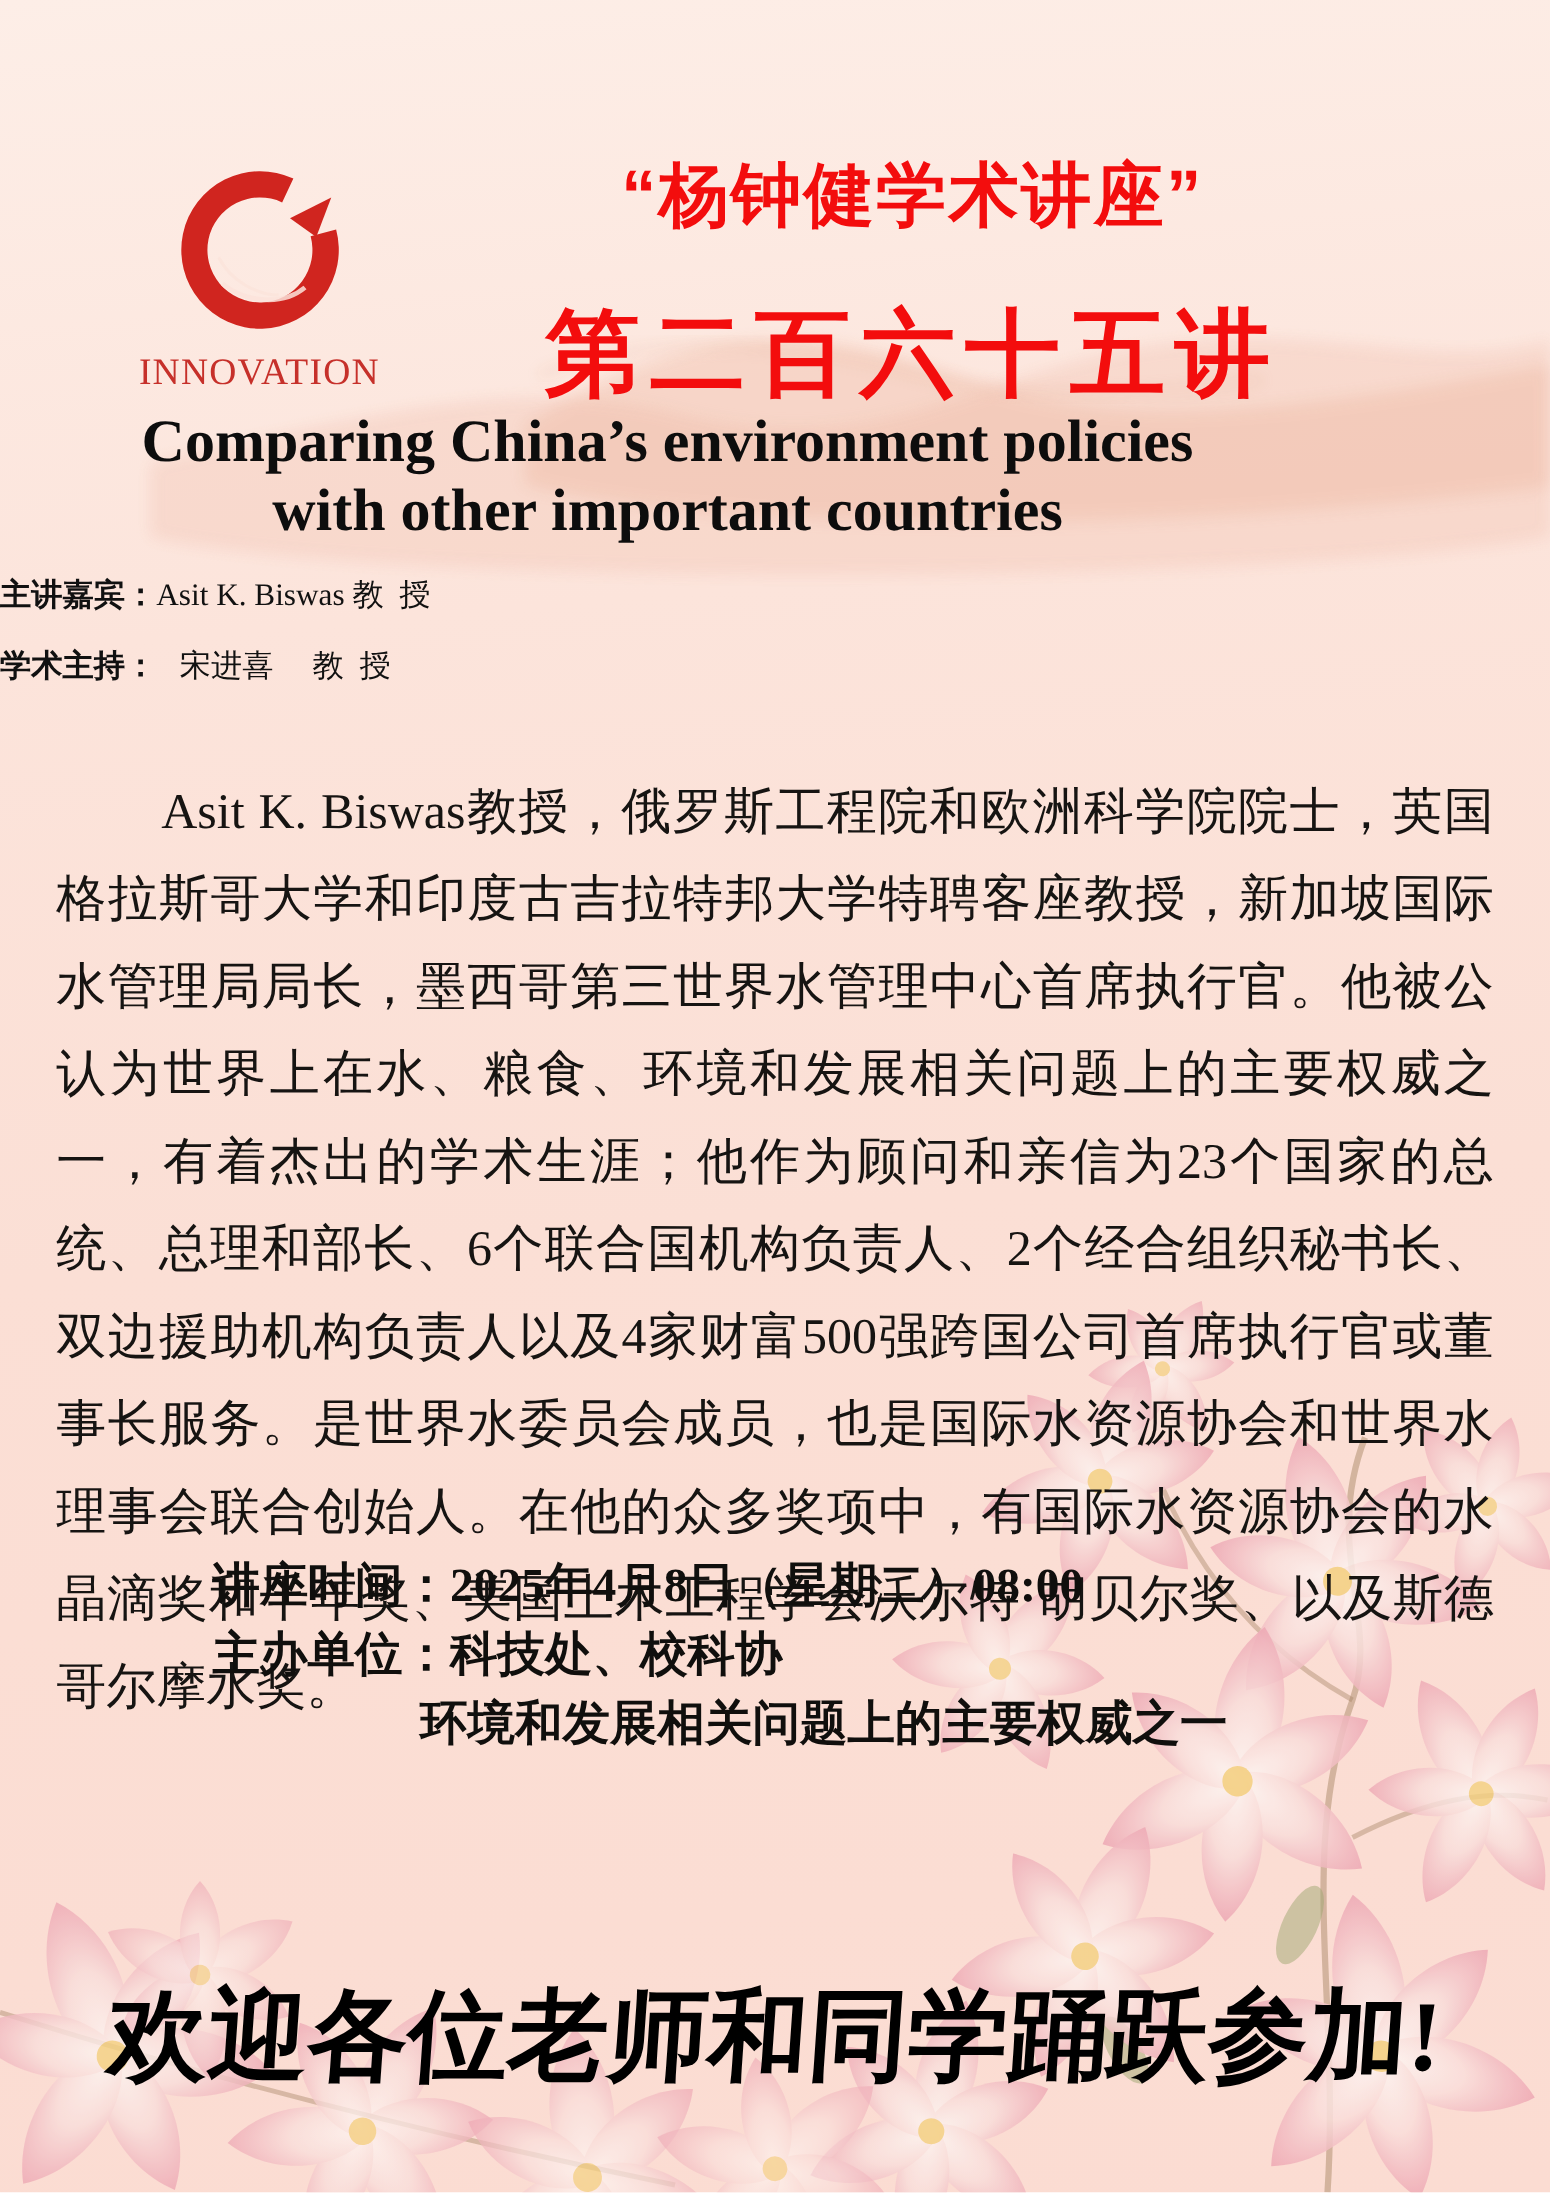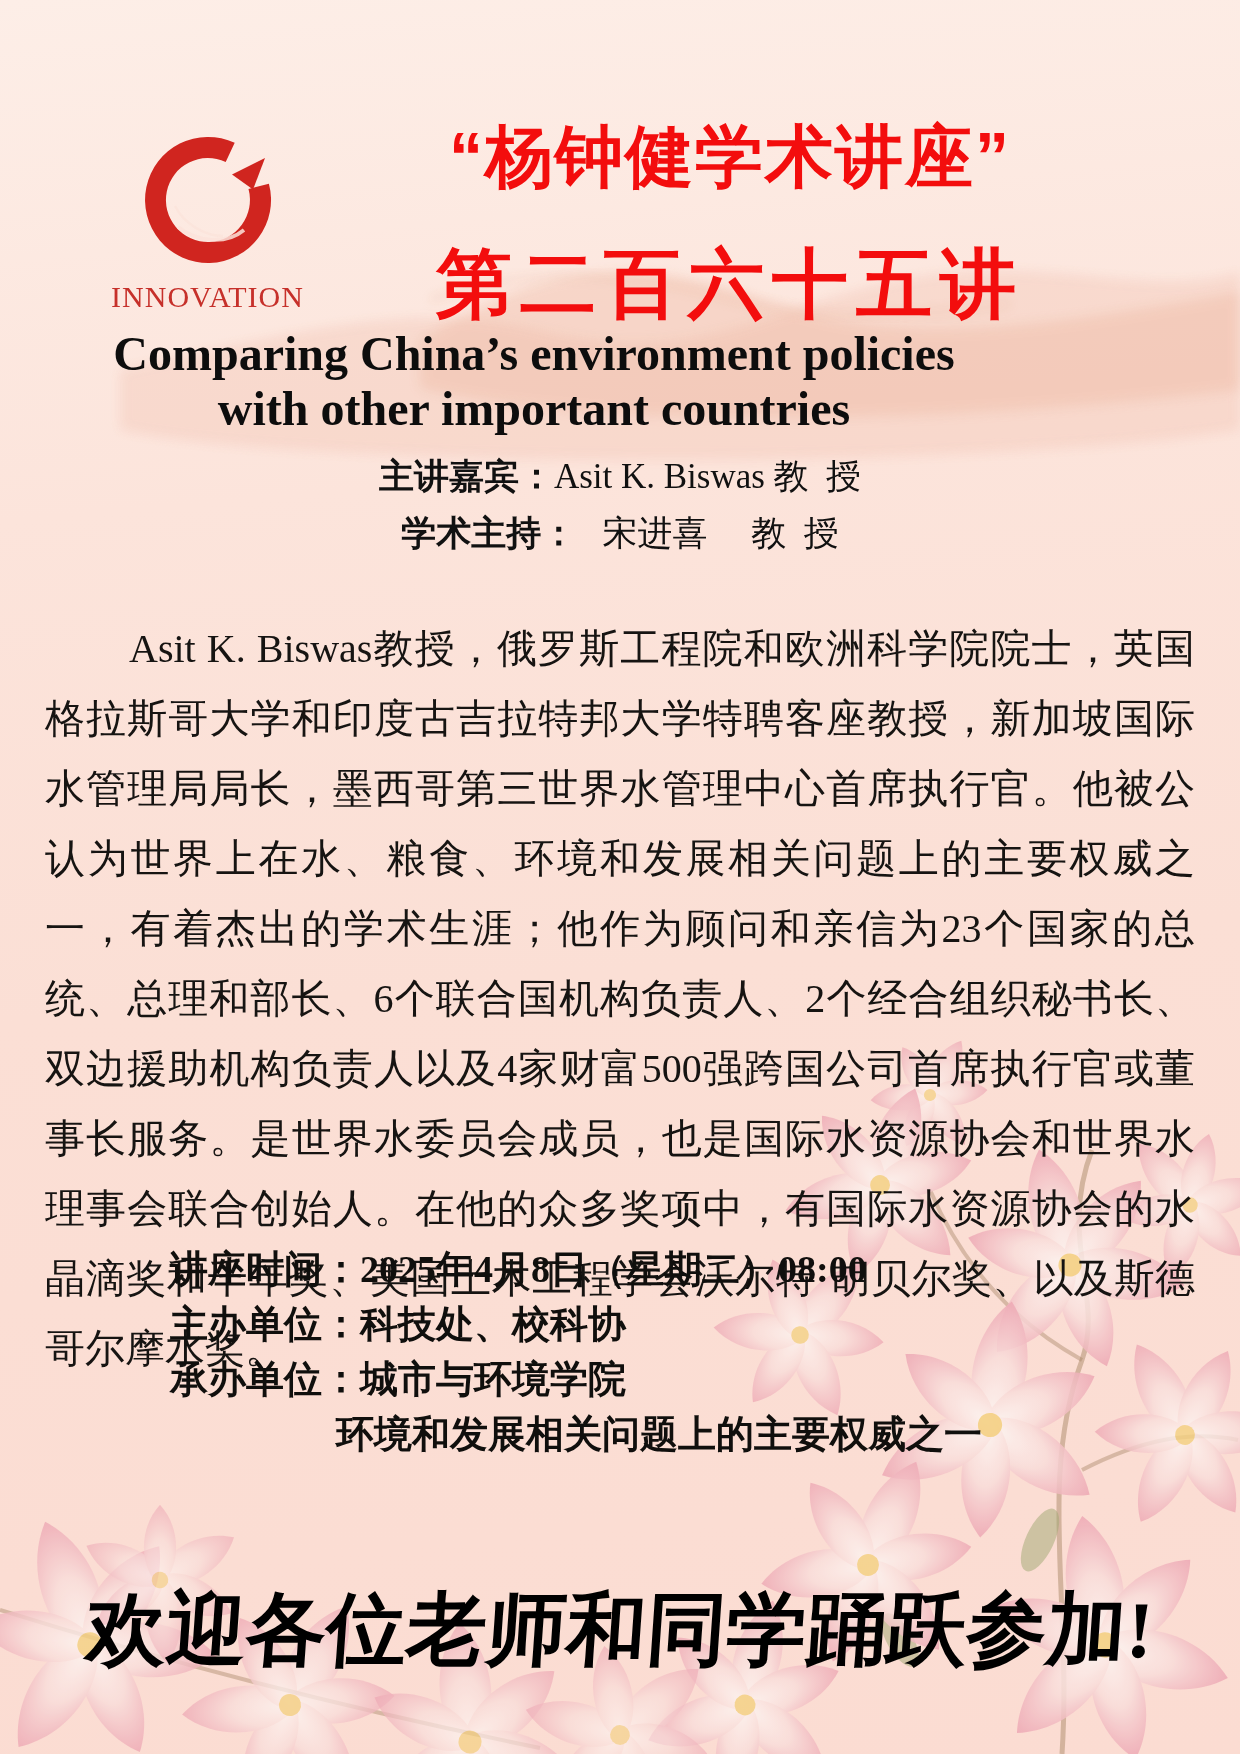--- a/index.html
+++ b/index.html
@@ -19,32 +19,32 @@
     margin-top:4px;color:#c6302a;font-size:30px;letter-spacing:1px;
     font-family:"Liberation Serif", serif;font-weight:400;
   }
 
   
   .cn-title{
     left:295px;top:108px;width:870px;text-align:center;
     color:#f30d0d;font-weight:700;
     font-family:"Liberation Sans", sans-serif;
   }
-  .cn-title .t1{font-size:68px;line-height:96px;letter-spacing:2px;}
+  .cn-title .t1{font-size:56px;line-height:96px;letter-spacing:2px;}
   .cn-title .t2{font-size:76px;line-height:96px;letter-spacing:8px;margin-top:32px;}
 
   
   .en-title{
     left:0;top:326px;width:1068px;text-align:center;color:#0d0d0d;
     font-family:"Liberation Serif", serif;font-weight:700;
     font-size:48px;line-height:55px;
   }
 
   
-  .speakers{left:0;top:448px;width:1240px;text-align:center;color:#111;font-size:35px;line-height:57px;}
+  .speakers{left:0;top:448px;width:1240px;color:#111;font-size:25px;line-height:57px;}
   .speakers .line{white-space:pre;}
   .speakers .lbl{font-weight:700;}
   .speakers .val{font-weight:400;}
 
   
   .bio{
     left:45px;top:574px;width:1150px;
     color:#161412;font-size:40px;line-height:70px;
     text-align:justify;text-indent:84px;
     font-family:"Liberation Serif", serif;
@@ -149,19 +149,18 @@
   <div class="layer speakers">
     <div class="line"><span class="lbl">主讲嘉宾：</span><span class="val">Asit K. Biswas 教  授</span></div>
     <div class="line"><span class="lbl">学术主持：</span><span class="val">   宋进喜     教  授</span></div>
   </div>
 
   <p class="layer bio">Asit K. Biswas教授，俄罗斯工程院和欧洲科学院院士，英国格拉斯哥大学和印度古吉拉特邦大学特聘客座教授，新加坡国际水管理局局长，墨西哥第三世界水管理中心首席执行官。他被公认为世界上在水、粮食、环境和发展相关问题上的主要权威之一，有着杰出的学术生涯；他作为顾问和亲信为23个国家的总统、总理和部长、6个联合国机构负责人、2个经合组织秘书长、双边援助机构负责人以及4家财富500强跨国公司首席执行官或董事长服务。是世界水委员会成员，也是国际水资源协会和世界水理事会联合创始人。在他的众多奖项中，有国际水资源协会的水晶滴奖和千年奖、美国土木工程学会沃尔特·胡贝尔奖、以及斯德哥尔摩水奖。</p>
 
   <div class="layer details">
     <div class="drow"><span class="dlabel">讲座时间：</span><span class="dvalue">2025年4月8日（星期二）08:00</span></div>
     <div class="drow"><span class="dlabel">主办单位：</span><span class="dvalue">科技处、校科协</span></div>
-    <div class="drow"><span class="dlabel">承办单位：</span><span class="dvalue">城市与环境学院</span></div>
     <div class="drow sub"><span>环境和发展相关问题上的主要权威之一</span></div>
   </div>
 
   <div class="layer welcome">欢迎各位老师和同学踊跃参加!</div>
 
 </div>
 
 </body></html>

